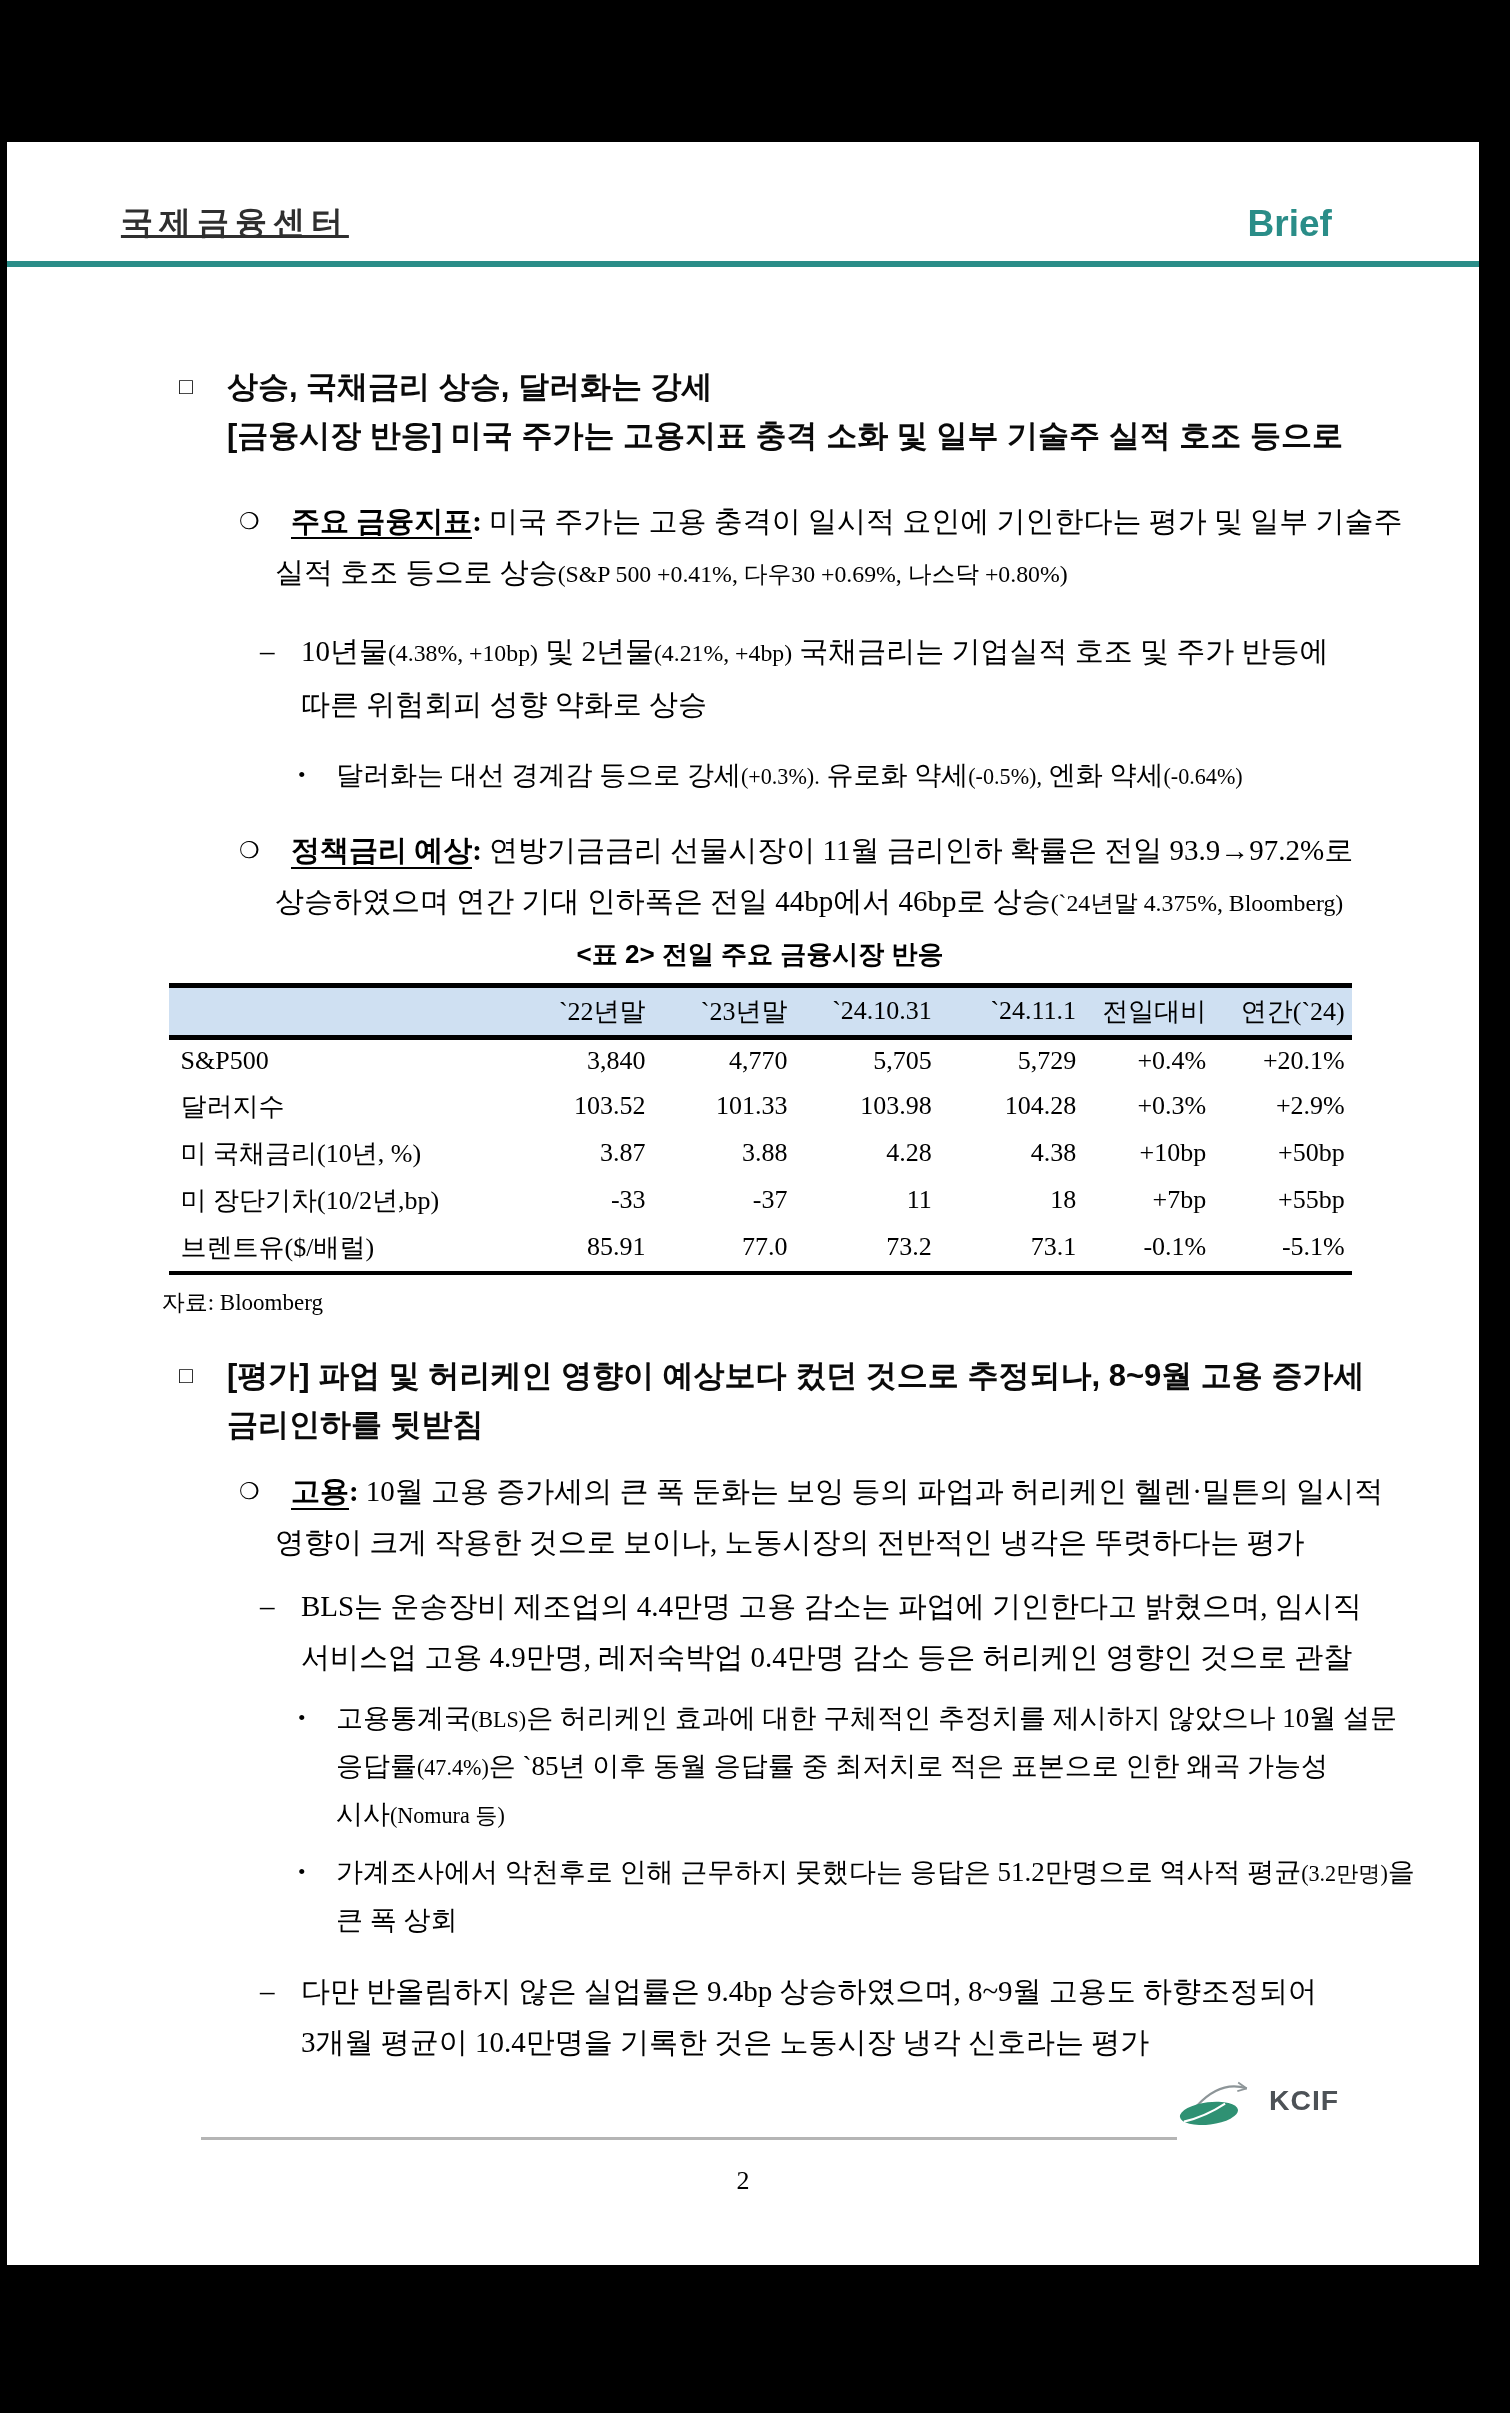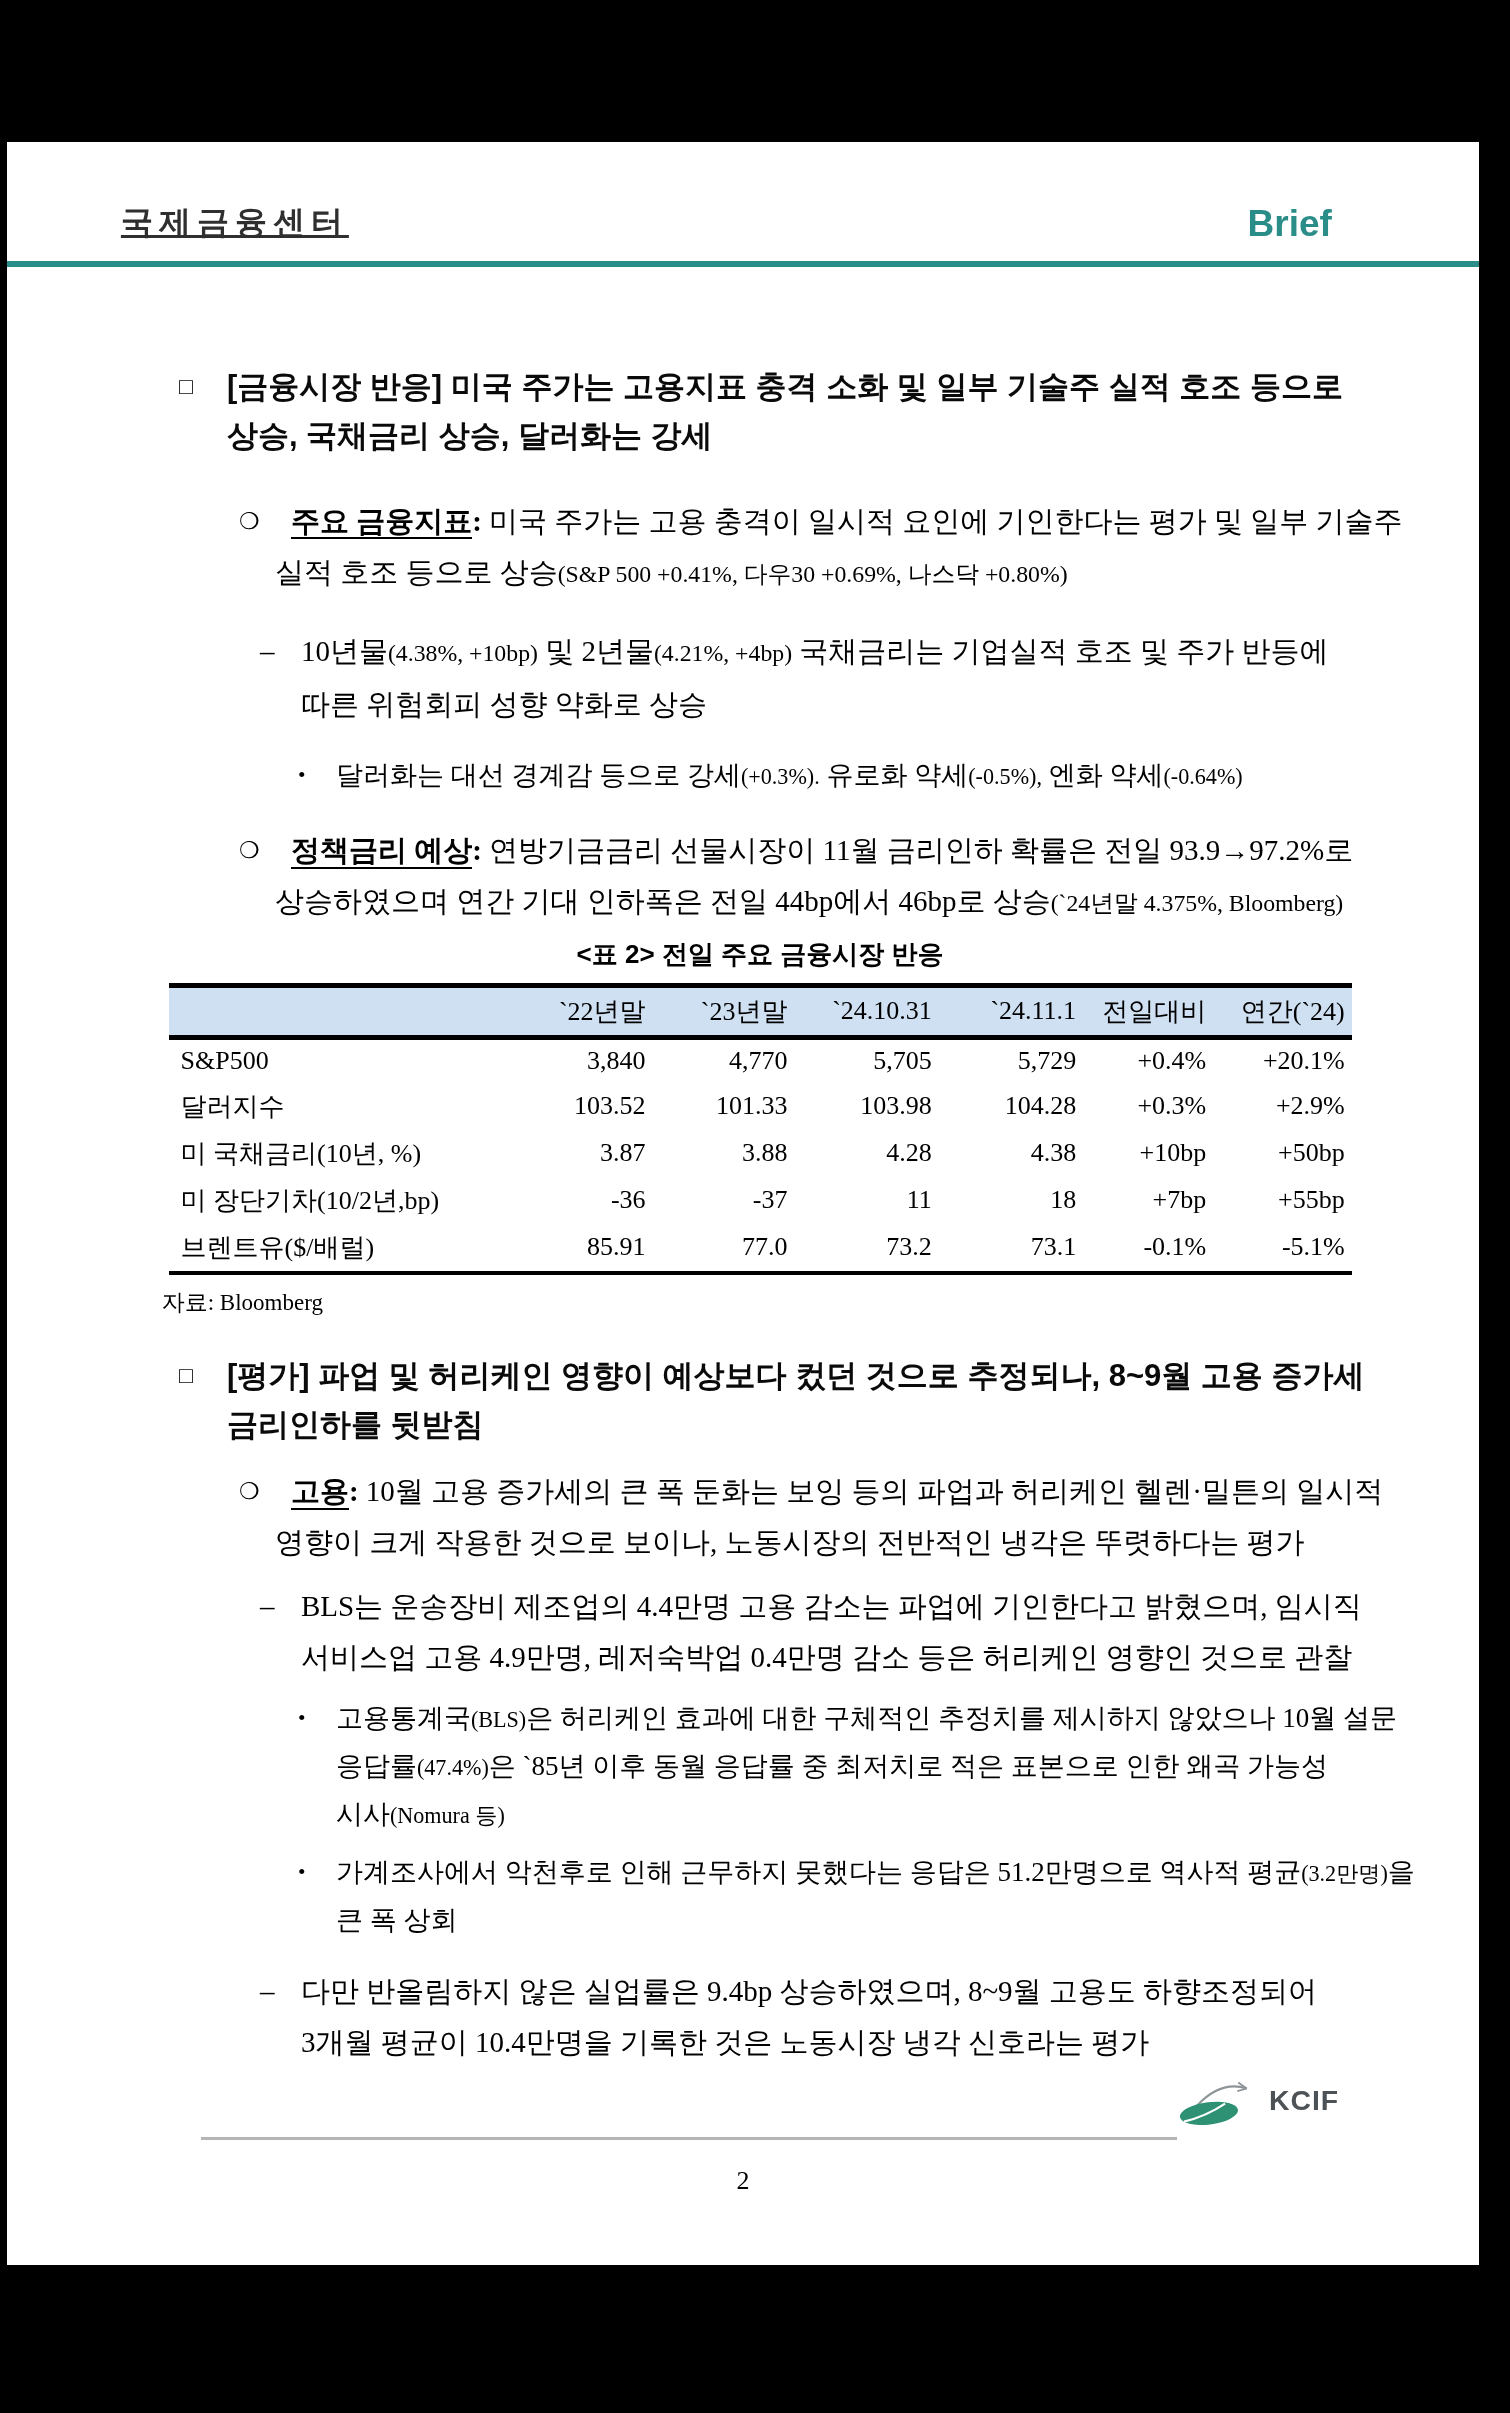--- a/index.html
+++ b/index.html
@@ -70,22 +70,22 @@
       <span class="brand">국제금융센터</span>
       <span class="brief">Brief</span>
     </div>
     <div class="rule"></div>
 
     <div class="bodyarea">
 
       <div class="item h">
         <span class="bullet">□</span>
         <div class="text">
+          <div class="line">상승, 국채금리 상승, 달러화는 강세</div>
           <div class="line">[금융시장 반응] 미국 주가는 고용지표 충격 소화 및 일부 기술주 실적 호조 등으로</div>
-          <div class="line">상승, 국채금리 상승, 달러화는 강세</div>
         </div>
       </div>
 
       <div class="item p1" style="margin-top:36px">
         <span class="bullet">❍</span>
         <div class="text">
           <div class="line"><span class="label">주요 금융지표</span><span class="colon">:</span><span> 미국 주가는 고용 충격이 일시적 요인에 기인한다는 평가 및 일부 기술주</span></div>
           <div class="line"><span>실적 호조 등으로 상승</span><span class="small">(S&amp;P 500 +0.41%, 다우30 +0.69%, 나스닥 +0.80%)</span></div>
         </div>
       </div>
@@ -159,21 +159,21 @@
               <td>미 국채금리(10년, %)</td>
                 <td>3.87</td>
                 <td>3.88</td>
                 <td>4.28</td>
                 <td>4.38</td>
                 <td>+10bp</td>
                 <td>+50bp</td>
             </tr>
             <tr>
               <td>미 장단기차(10/2년,bp)</td>
-                <td>-36</td>
+                <td>-33</td>
                 <td>-37</td>
                 <td>11</td>
                 <td>18</td>
                 <td>+7bp</td>
                 <td>+55bp</td>
             </tr>
             <tr>
               <td>브렌트유($/배럴)</td>
                 <td>85.91</td>
                 <td>77.0</td>

